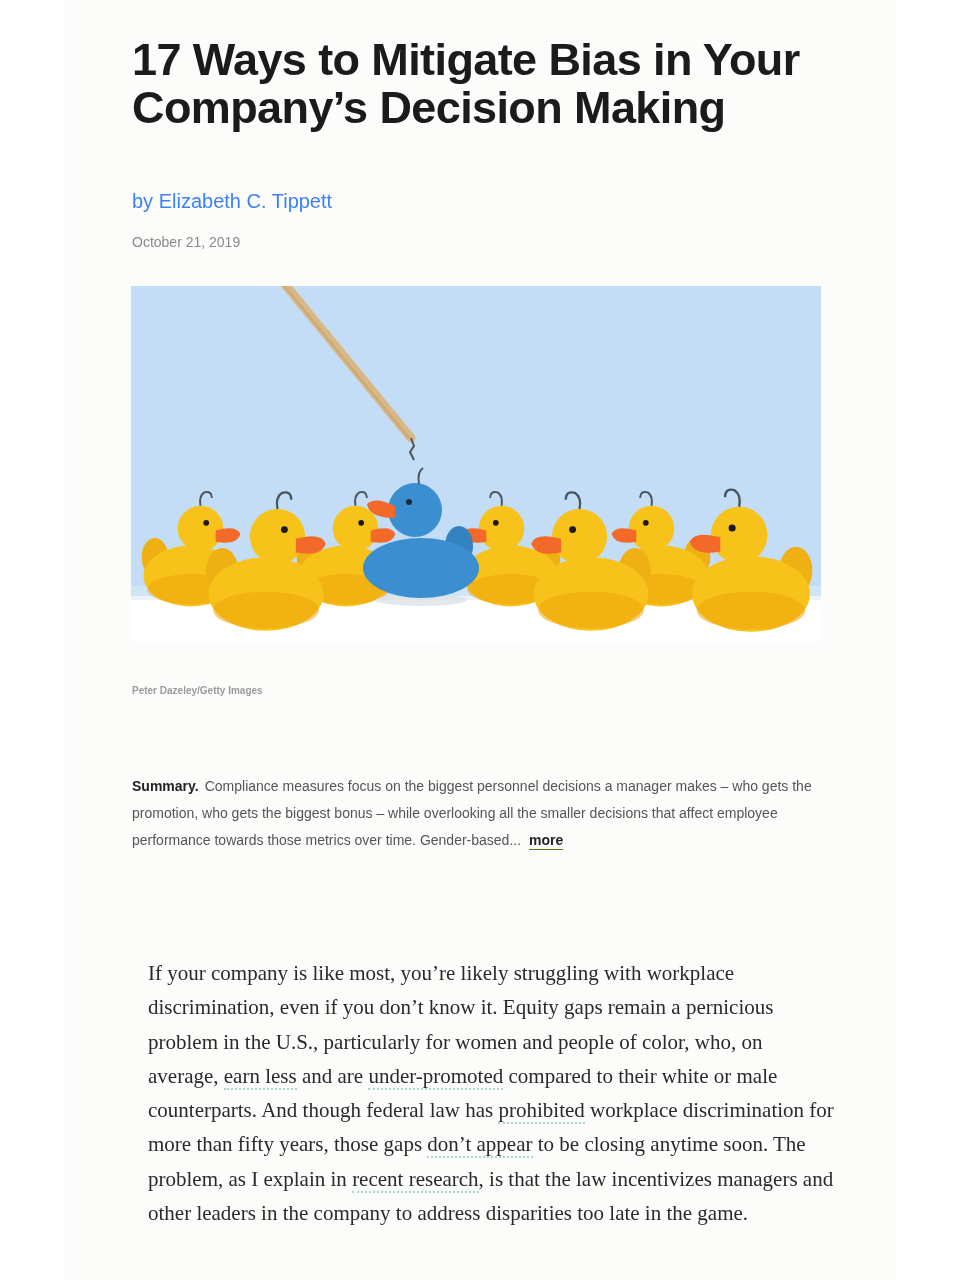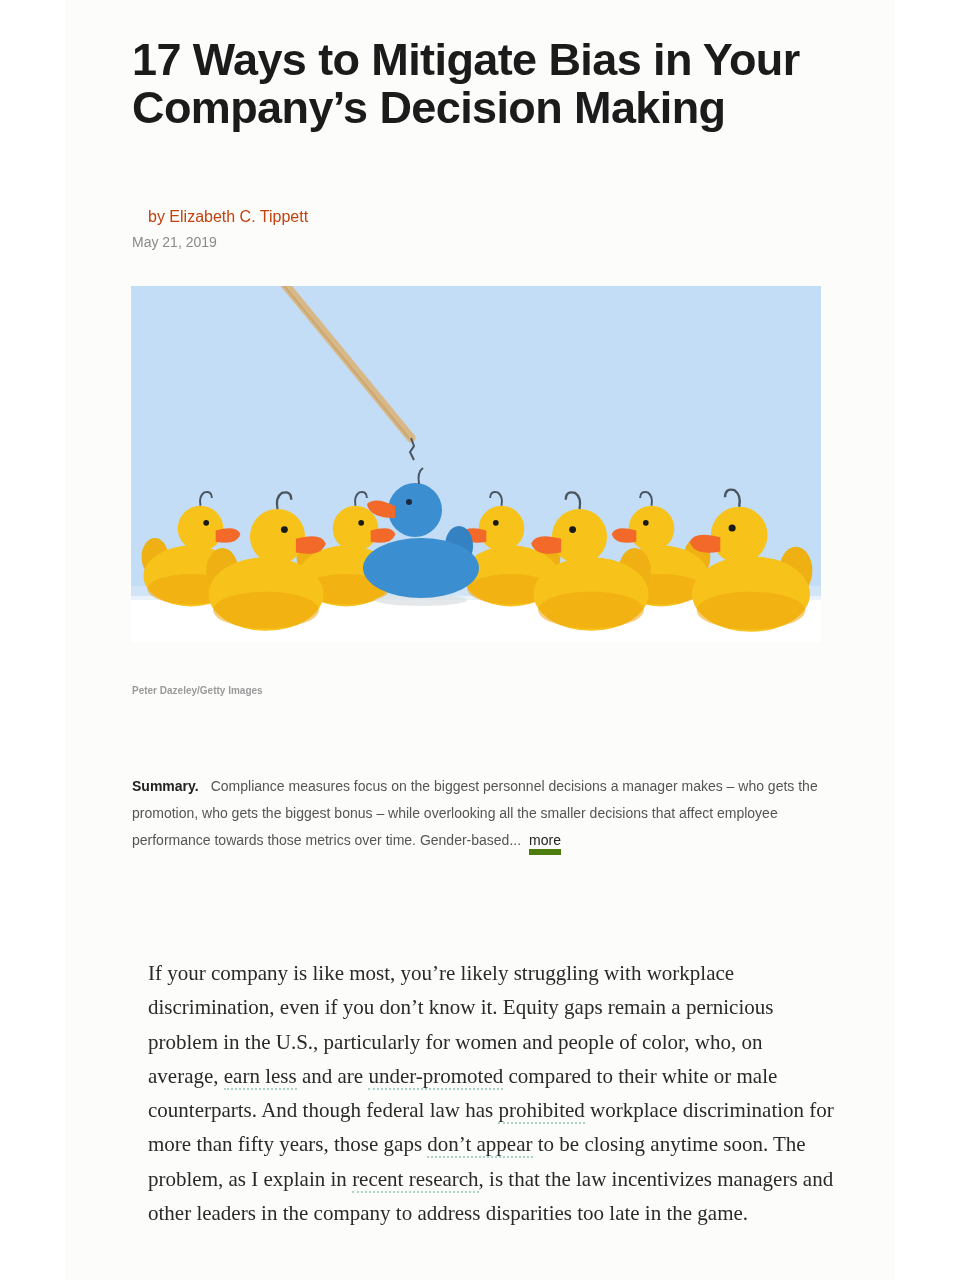--- a/index.html
+++ b/index.html
@@ -14,64 +14,64 @@
       background: #fcfcfb;
     }
     .article { position: absolute; left: 132px; top: 0; width: 700px; }
     .title {
       position: absolute; left: 0; top: 36px; width: 700px; margin: 0;
       font-family: "Liberation Sans", sans-serif;
       font-weight: 700; font-size: 45px; line-height: 48px;
       color: #1b1b1b; letter-spacing: -0.6px;
     }
     .byline {
-      position: absolute; left: 0; top: 188px; margin: 16px;
-      font-size: 16px; line-height: 26px; color: #c2410c;
+      position: absolute; left: 0; top: 188px; margin: 0;
+      font-size: 20px; line-height: 26px; color: #3b82f6;
     }
     .date {
       position: absolute; left: 0; top: 233px; margin: 0;
       font-size: 14px; line-height: 18px; color: #8a8a8a;
     }
     .hero {
       position: absolute; left: -1px; top: 286px; width: 690px; height: 356px;
       overflow: hidden; background: #ffffff;
     }
     .hero svg { display: block; }
     .credit {
       position: absolute; left: 0; top: 684px;
       font-size: 10px; line-height: 14px; color: #9a9a9a; font-weight: 700;
     }
     .summary {
       position: absolute; left: 0; top: 773px; width: 700px;
       font-size: 14px; line-height: 27px; color: #555555;
     }
-    .summary .label { font-weight: 700; color: #222222; margin-right: 12px; }
+    .summary .label { font-weight: 700; color: #222222; margin-right: 6px; }
     .summary .more {
-      font-weight: 400; color: #222222; margin-left: 8px;
-      border-bottom: 6px solid #4d7c0f; cursor: pointer; padding-bottom: 1px;
+      font-weight: 700; color: #222222; margin-left: 8px;
+      border-bottom: 1px solid #4d7c0f; cursor: pointer; padding-bottom: 1px;
     }
     .body-text {
       position: absolute; left: 0; top: 940px; width: 690px; margin: 16px;
       font-family: "Liberation Serif", serif;
       font-size: 21px; line-height: 34.3px; color: #2a2a2a;
     }
     .body-text a {
       color: inherit; text-decoration: none;
       border-bottom: 2px dotted #a9d3cb; cursor: pointer;
     }
   </style>
 </head>
 <body>
 
 <div class="page-column"></div>
 
 <article class="article">
   <h1 class="title">17 Ways to Mitigate Bias in Your Company’s Decision Making</h1>
   <p class="byline">by Elizabeth C. Tippett</p>
-  <p class="date">May 21, 2019</p>
+  <p class="date">October 21, 2019</p>
 
   <figure class="hero" style="margin:0">
     <svg width="690" height="356" viewBox="0 0 690 356">
 
       <rect x="0" y="0" width="690" height="325" fill="#c3ddf6"></rect>
       <rect x="0" y="310" width="690" height="46" fill="#ffffff"></rect>
       <rect x="0" y="300" width="690" height="14" fill="#dcebf8" opacity="0.6"></rect>
 
       <line x1="152" y1="-4" x2="280" y2="152" stroke="#d8b887" stroke-width="9" stroke-linecap="round"></line>
       <line x1="150" y1="-4" x2="278" y2="152" stroke="#c49d68" stroke-width="2" opacity="0.6"></line>

